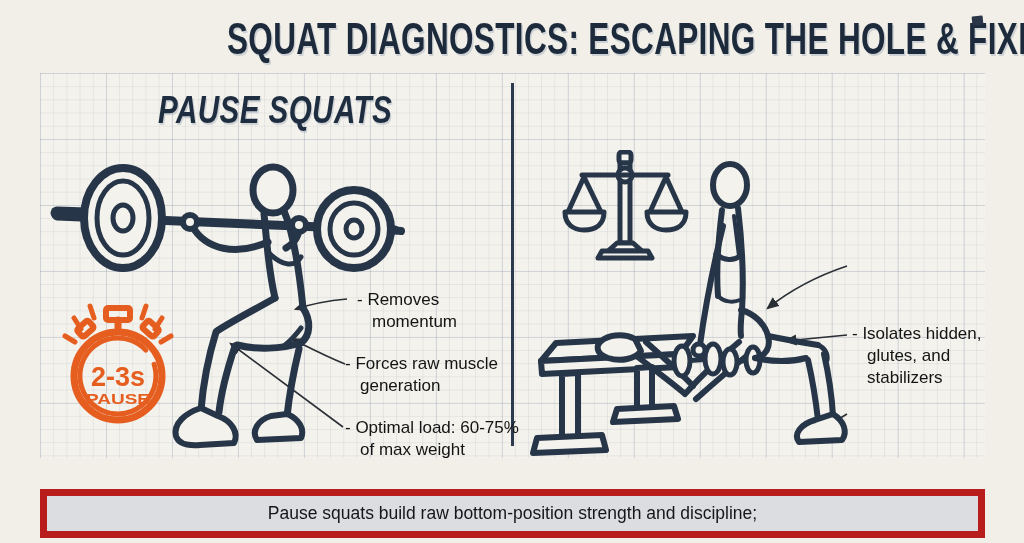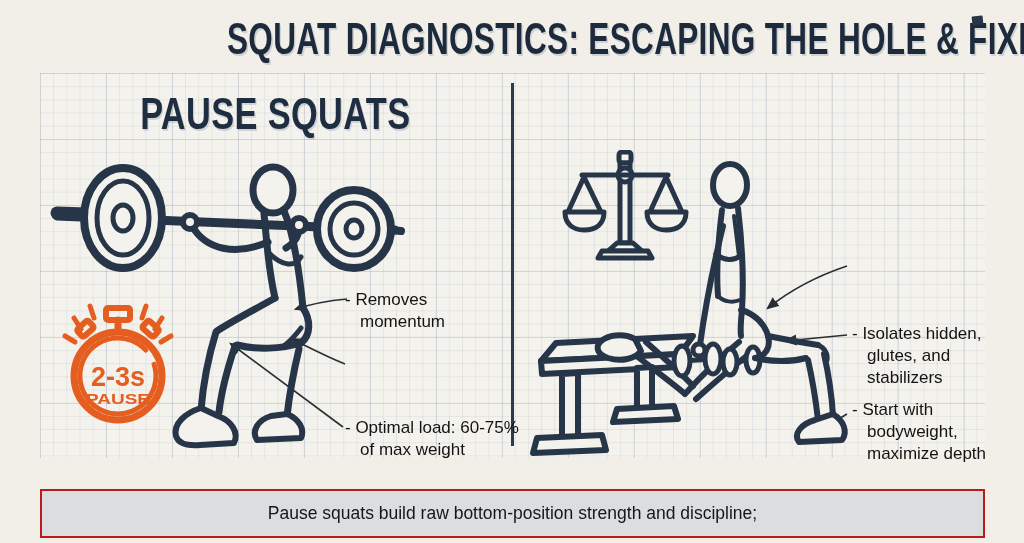--- a/index.html
+++ b/index.html
@@ -23,38 +23,38 @@
     background-color:#f4f2ec;
     background-image:
       linear-gradient(to right, rgba(145,158,175,.16) 1px, transparent 1px),
       linear-gradient(to bottom, rgba(145,158,175,.16) 1px, transparent 1px),
       linear-gradient(to right, rgba(135,150,170,.24) 1px, transparent 1px),
       linear-gradient(to bottom, rgba(135,150,170,.24) 1px, transparent 1px);
     background-size:13.2px 13.2px,13.2px 13.2px,66px 66px,66px 66px;
   }
   .divider{position:absolute;left:471px;top:10px;width:3px;height:363px;background:#2c3a4e;}
   .panel-header{
-    position:absolute;top:16px;text-align:center;font-weight:bold;font-size:44px;
-    color:#1f2d40;white-space:nowrap;
+    position:absolute;top:16px;text-align:center;font-weight:bold;font-size:38px;
+    color:#1f2d40;white-space:nowrap;font-style:italic;
   }
   .panel-header .condensed{transform:scaleX(.78);text-shadow:1.5px 1.5px 0 rgba(165,175,190,.45);}
   .ph-left{left:0;width:471px;}
   .ph-right{left:474px;width:471px;}
   
   .ann{
     position:absolute;font-size:17px;line-height:1.3;color:#141414;
     padding-left:15px;text-indent:-15px;
   }
   
   .art{position:absolute;}
   svg{display:block;}
   
   .footer{
     position:absolute;left:40px;top:489px;width:945px;height:49px;box-sizing:border-box;
-    background:#dcdde0;border:2px solid #b91c1c;
+    background:#dcdde0;border:7px solid #b91c1c;
     display:flex;flex-direction:column;align-items:center;justify-content:center;
     font-size:17.5px;line-height:1.25;color:#141619;text-align:center;
   }
   .corner-mark{
     position:absolute;left:972px;top:16px;width:11px;height:9px;background:#2a3648;
     border-radius:1px;transform:rotate(-6deg);
   }
 </style>
 </head>
 <body>
@@ -215,23 +215,23 @@
         <path d="M243,188 C263,192 280,195 293,197"></path>
         <path d="M230,210 C248,214 266,214 281,210"></path>
         <path d="M293,197 C300,200 303,206 302,212" stroke-width="5"></path>
         <path d="M299,206 C304,228 307,250 308,268"></path>
         <path d="M283,212 C288,234 291,254 293,272"></path>
         <path d="M308,266 C319,273 323,284 317,292 L274,294 C268,286 276,276 290,272 Z" fill="#f4f2ec"></path>
       </g>
     </g>
   </svg>
 
-  <div class="ann" style="left:345px;top:289px;width:122px">- Removes momentum</div>
+  <div class="ann" style="left:357px;top:289px;width:122px">- Removes momentum</div>
+  <div class="ann" style="left:345px;top:353px;width:172px">- Forces raw muscle generation</div>
   <div class="ann" style="left:345px;top:417px;width:172px">- Optimal load: 60-75% of max weight</div>
 
   <div class="ann" style="left:852px;top:323px;width:150px">- Isolates hidden, glutes, and stabilizers</div>
-  <div class="ann" style="left:852px;top:399px;width:155px">- Start with bodyweight, maximize depth</div>
 
   <div class="footer">
     <div>Pause squats build raw bottom-position strength and discipline;</div>
   </div>
 
 </div>
 
 </body></html>

